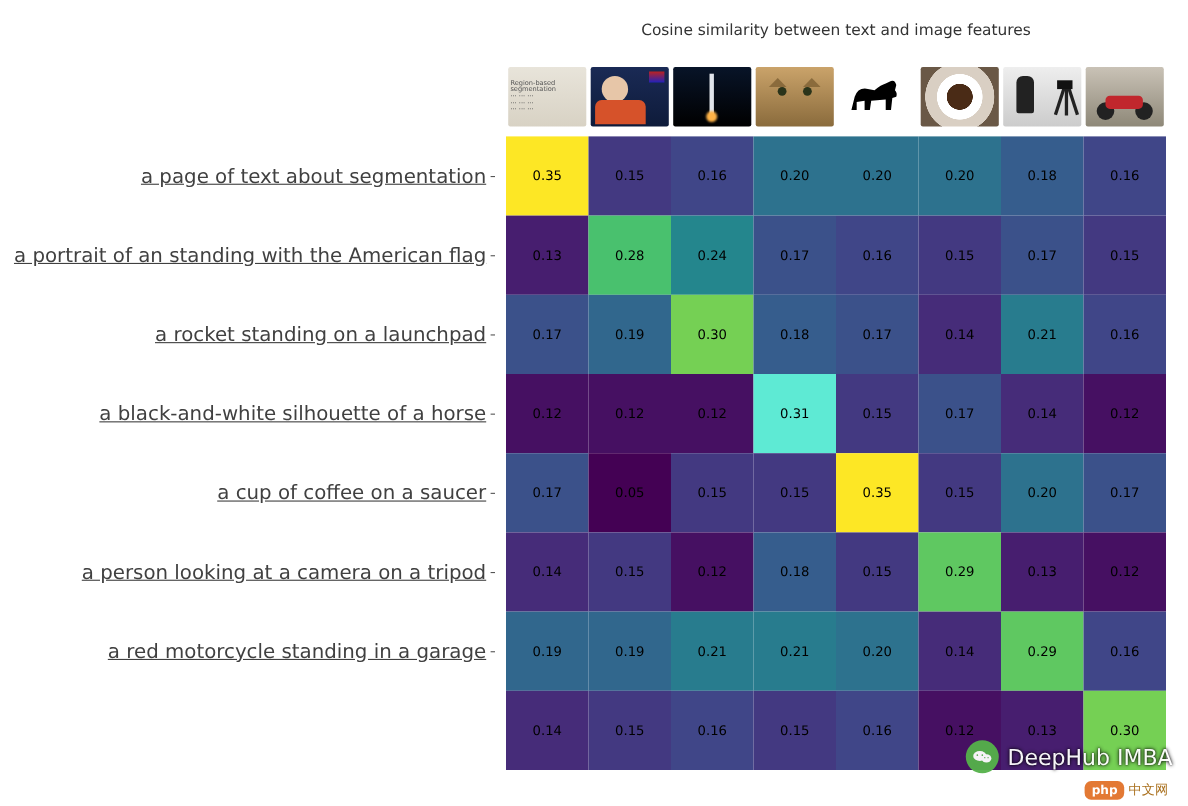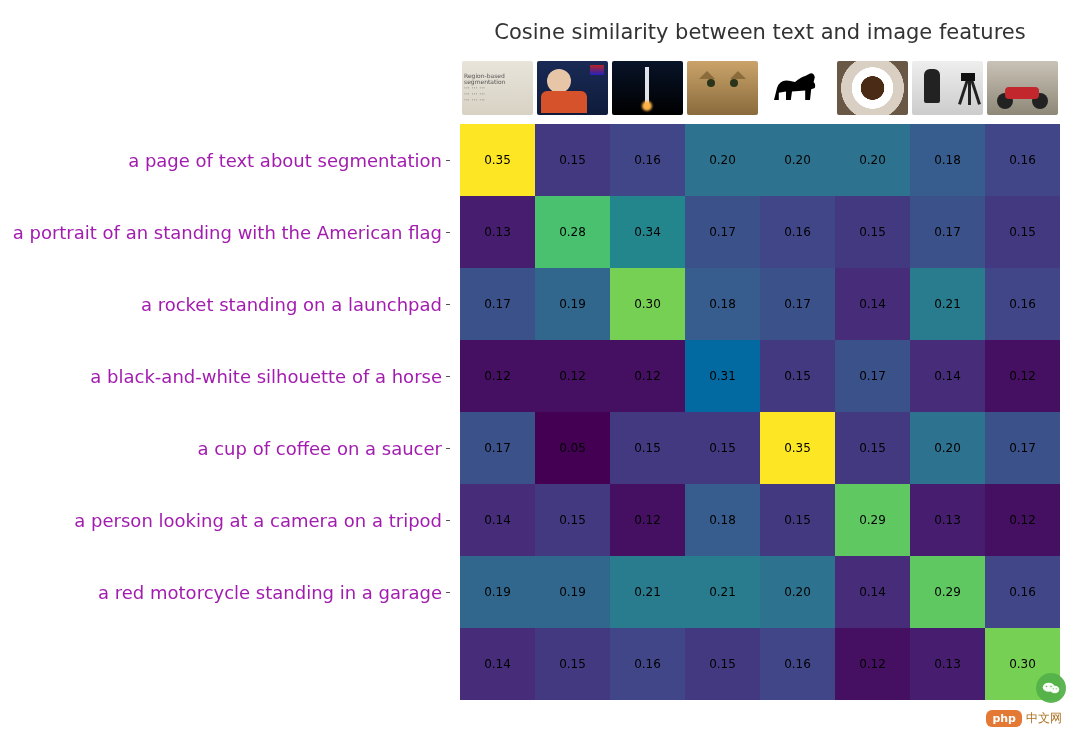--- a/index.html
+++ b/index.html
@@ -15,21 +15,21 @@
     position: relative;
     width: 1080px;
     height: 733px;
   }
   .title {
     position: absolute;
     top: 20px;
     left: 460px;
     right: 20px;
     text-align: center;
-    font-size: 21px;
+    font-size: 14px;
     color: #333;
   }
   
   .plot {
     position: absolute;
     left: 460px;
     top: 60px;
     width: 600px;
     height: 640px;
   }
@@ -92,22 +92,23 @@
   .ylabel-row {
     height: 72px;
     display:flex;
     align-items:center;
     justify-content:flex-end;
     padding-right: 6px;
     box-sizing:border-box;
   }
   .ylabel-text {
     font-size: 18px;
-    color: #a21caf;
+    color: #404040;
     white-space: nowrap;
+    text-decoration: underline;
   }
   .tick {
     display:inline-block;
     width: 4px;
     height: 1px;
     background:#555;
     margin-left:4px;
     vertical-align:middle;
   }
   
@@ -272,38 +273,38 @@
         <div class="cell" style="background: rgb(253, 231, 37);">0.35</div>
         <div class="cell" style="background: rgb(67, 57, 129);">0.15</div>
         <div class="cell" style="background: rgb(64, 70, 136);">0.16</div>
         <div class="cell" style="background: rgb(45, 114, 142);">0.20</div>
         <div class="cell" style="background: rgb(45, 114, 142);">0.20</div>
         <div class="cell" style="background: rgb(45, 114, 142);">0.20</div>
         <div class="cell" style="background: rgb(54, 93, 141);">0.18</div>
         <div class="cell" style="background: rgb(64, 70, 136);">0.16</div>
         <div class="cell" style="background: rgb(71, 30, 111);">0.13</div>
         <div class="cell" style="background: rgb(73, 193, 110);">0.28</div>
-        <div class="cell" style="background: rgb(36, 134, 141);">0.34</div>
+        <div class="cell" style="background: rgb(36, 134, 141);">0.24</div>
         <div class="cell" style="background: rgb(59, 81, 138);">0.17</div>
         <div class="cell" style="background: rgb(64, 70, 136);">0.16</div>
         <div class="cell" style="background: rgb(67, 57, 129);">0.15</div>
         <div class="cell" style="background: rgb(59, 81, 138);">0.17</div>
         <div class="cell" style="background: rgb(67, 57, 129);">0.15</div>
         <div class="cell" style="background: rgb(59, 81, 138);">0.17</div>
         <div class="cell" style="background: rgb(49, 103, 141);">0.19</div>
         <div class="cell" style="background: rgb(117, 208, 84);">0.30</div>
         <div class="cell" style="background: rgb(54, 93, 141);">0.18</div>
         <div class="cell" style="background: rgb(59, 81, 138);">0.17</div>
         <div class="cell" style="background: rgb(70, 44, 121);">0.14</div>
         <div class="cell" style="background: rgb(40, 124, 142);">0.21</div>
         <div class="cell" style="background: rgb(64, 70, 136);">0.16</div>
         <div class="cell" style="background: rgb(70, 16, 98);">0.12</div>
         <div class="cell" style="background: rgb(70, 16, 98);">0.12</div>
         <div class="cell" style="background: rgb(70, 16, 98);">0.12</div>
-        <div class="cell" style="background: #0369a1;">0.31</div>
+        <div class="cell" style="background: #5eead4;">0.31</div>
         <div class="cell" style="background: rgb(67, 57, 129);">0.15</div>
         <div class="cell" style="background: rgb(59, 81, 138);">0.17</div>
         <div class="cell" style="background: rgb(70, 44, 121);">0.14</div>
         <div class="cell" style="background: rgb(70, 16, 98);">0.12</div>
         <div class="cell" style="background: rgb(59, 81, 138);">0.17</div>
         <div class="cell" style="background: rgb(68, 1, 84);">0.05</div>
         <div class="cell" style="background: rgb(67, 57, 129);">0.15</div>
         <div class="cell" style="background: rgb(67, 57, 129);">0.15</div>
         <div class="cell" style="background: rgb(253, 231, 37);">0.35</div>
         <div class="cell" style="background: rgb(67, 57, 129);">0.15</div>
@@ -340,19 +341,20 @@
     <div class="wm-bubble">
       <svg width="18" height="14" viewBox="0 0 24 18">
           <ellipse cx="9" cy="8" rx="8" ry="6" fill="#fff"></ellipse>
           <ellipse cx="17" cy="11" rx="6" ry="5" fill="#fff"></ellipse>
           <circle cx="6" cy="7" r="1" fill="#55b24a"></circle>
           <circle cx="12" cy="7" r="1" fill="#55b24a"></circle>
           <circle cx="15" cy="10" r="0.8" fill="#55b24a"></circle>
           <circle cx="19" cy="10" r="0.8" fill="#55b24a"></circle>
         </svg>
     </div>
+    <span class="wm-text">DeepHub IMBA</span>
   </div>
   <div class="watermark-php">
     <span class="php-pill">php</span>
     <span class="php-cn">中文网</span>
   </div>
 
 </div>
 
 </body></html>

